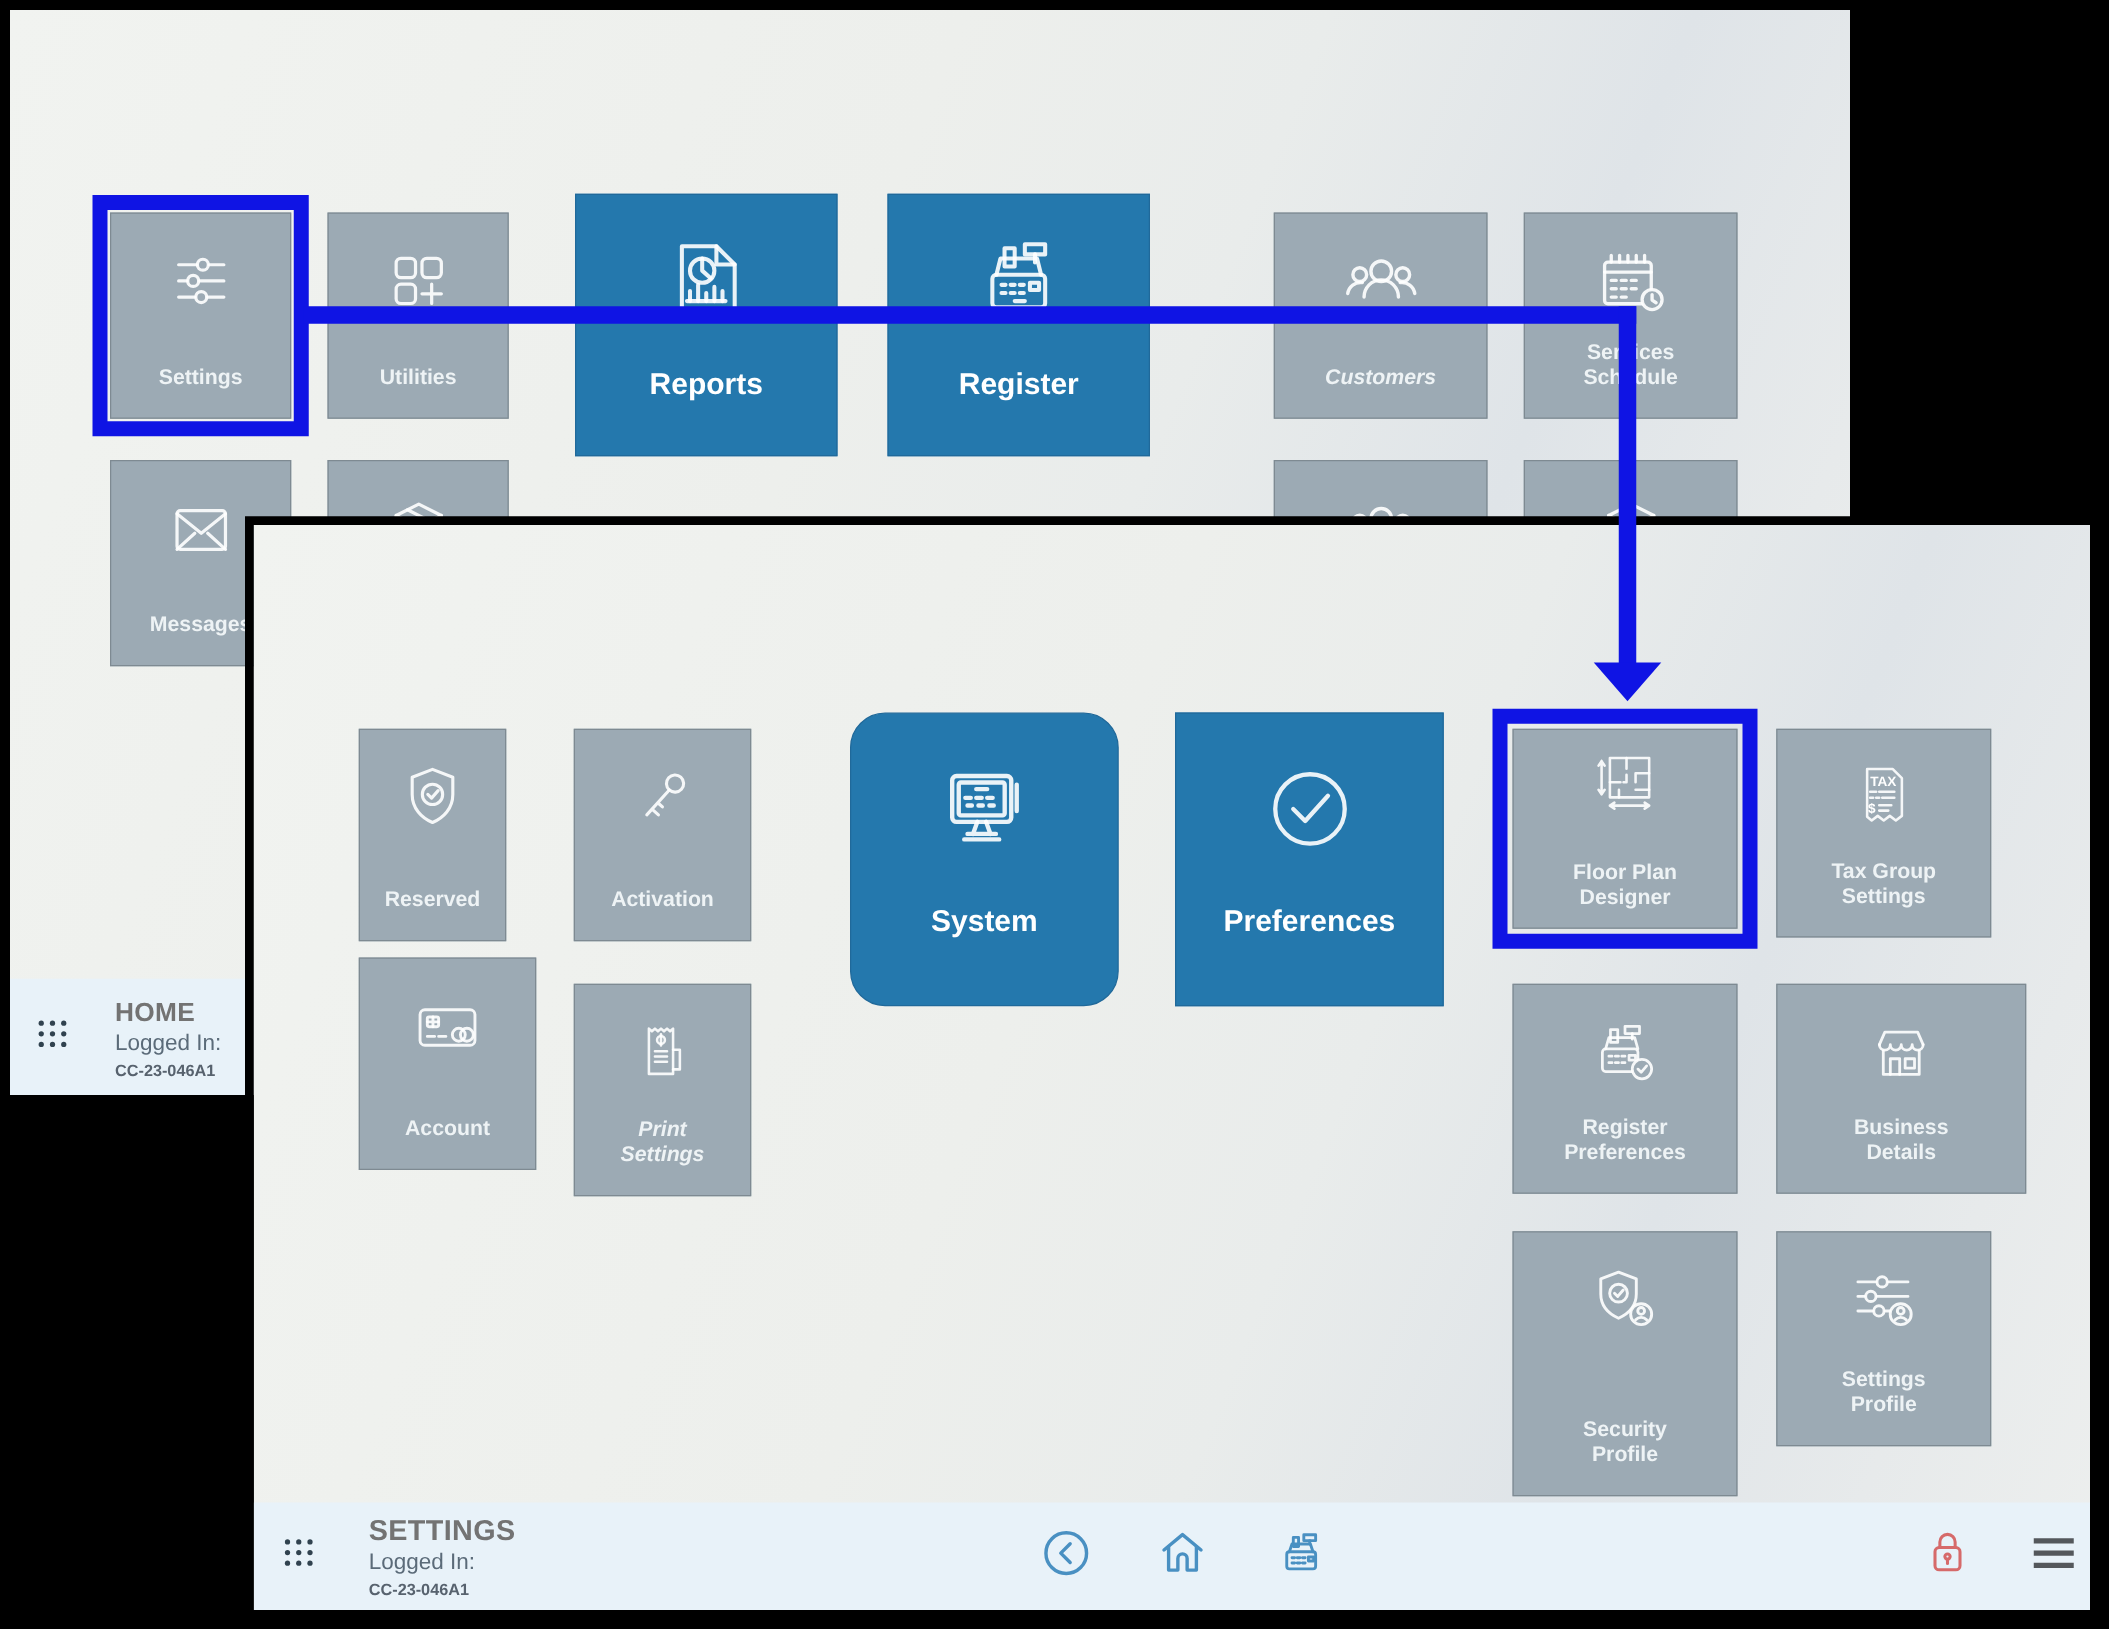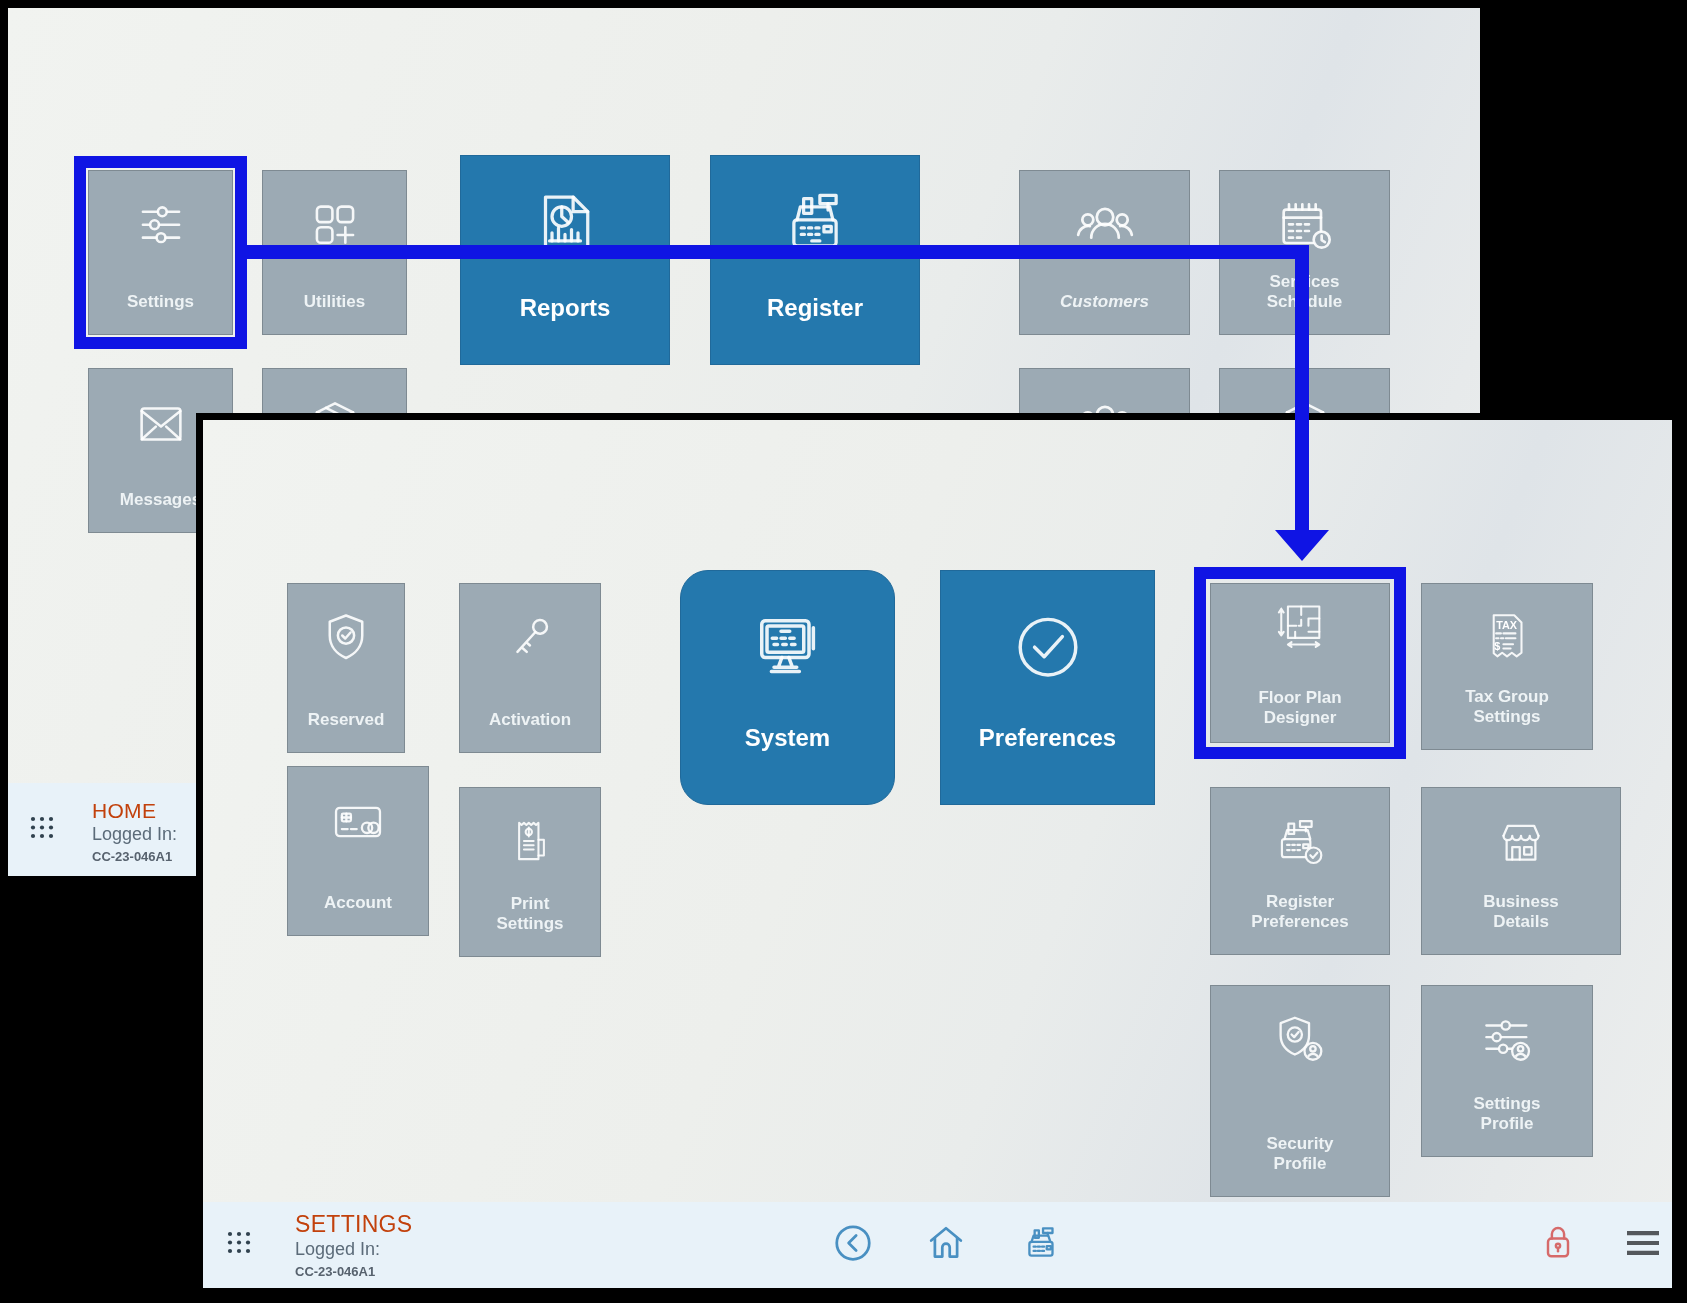--- a/index.html
+++ b/index.html
@@ -40,21 +40,21 @@
   
   .statusbar{position:absolute;left:0;right:0;bottom:0;background:#e8f2f9;}
   #home-bar{height:93px;}
   #settings-bar{height:86px;}
   .bar-grid{position:absolute;top:50%;transform:translateY(-50%);}
   #home-bar .bar-grid{left:20px;}
   #settings-bar .bar-grid{left:22px;}
   .bar-text{position:absolute;top:10px;}
   #home-bar .bar-text{left:84px;top:16px;}
   #settings-bar .bar-text{left:92px;top:9px;}
-  .bar-title{font-weight:400;color:#c2410c;letter-spacing:.3px;}
+  .bar-title{font-weight:700;color:#737373;letter-spacing:.3px;}
   #home-bar .bar-title{font-size:21px;}
   #settings-bar .bar-title{font-size:23px;}
   .bar-logged{color:#5b6b79;font-size:18px;margin-top:1px;}
   .bar-id{color:#57626e;font-size:13px;font-weight:bold;margin-top:4px;}
   .nav-ico{position:absolute;top:50%;transform:translateY(-50%);cursor:pointer;}
   
   svg.tico{fill:none;stroke:rgba(255,255,255,.9);stroke-width:2;stroke-linecap:round;stroke-linejoin:round;}
   svg.nav{fill:none;stroke:#4990c2;stroke-width:2.2;stroke-linecap:round;stroke-linejoin:round;}
 </style>
 </head>
@@ -293,21 +293,21 @@
           <rect x="11.5" y="17.5" width="7" height="6" rx="1"></rect>
             <path d="M15 17.5v6M11.5 20.5h7"></path>
           <path d="M11.5 29.5h4.5M18.5 29.5h4.5"></path>
           <circle cx="31" cy="28.5" r="4"></circle>
             <circle cx="36" cy="28.5" r="4"></circle>
         </svg>
       </span>
       <div class="tile-label"><span>Account</span></div>
     </div>
 
-    <div class="tile narrow" style="left:256px;top:367px;width:142px;height:170px;">
+    <div class="tile narrow" style="left:256px;top:367px;width:142px;height:170px;font-style:italic;">
       <span class="ticon">
         <svg class="tico" width="58" height="58" viewBox="0 0 48 48" style="stroke-width:1.7">
           <path d="M15 39V9l2 1.8L19 9l2 1.8L23 9l2 1.8L27 9l2 1.8L31 9v30z"></path>
           <circle cx="23" cy="16.5" r="2.6"></circle>
             <path d="M23 12.8v7.4"></path>
           <path d="M19 24h8M19 27.5h8M19 31h8"></path>
           <path d="M31 23h4.5v13H31"></path>
         </svg>
       </span>
       <div class="tile-label"><span>Print Settings</span></div>

